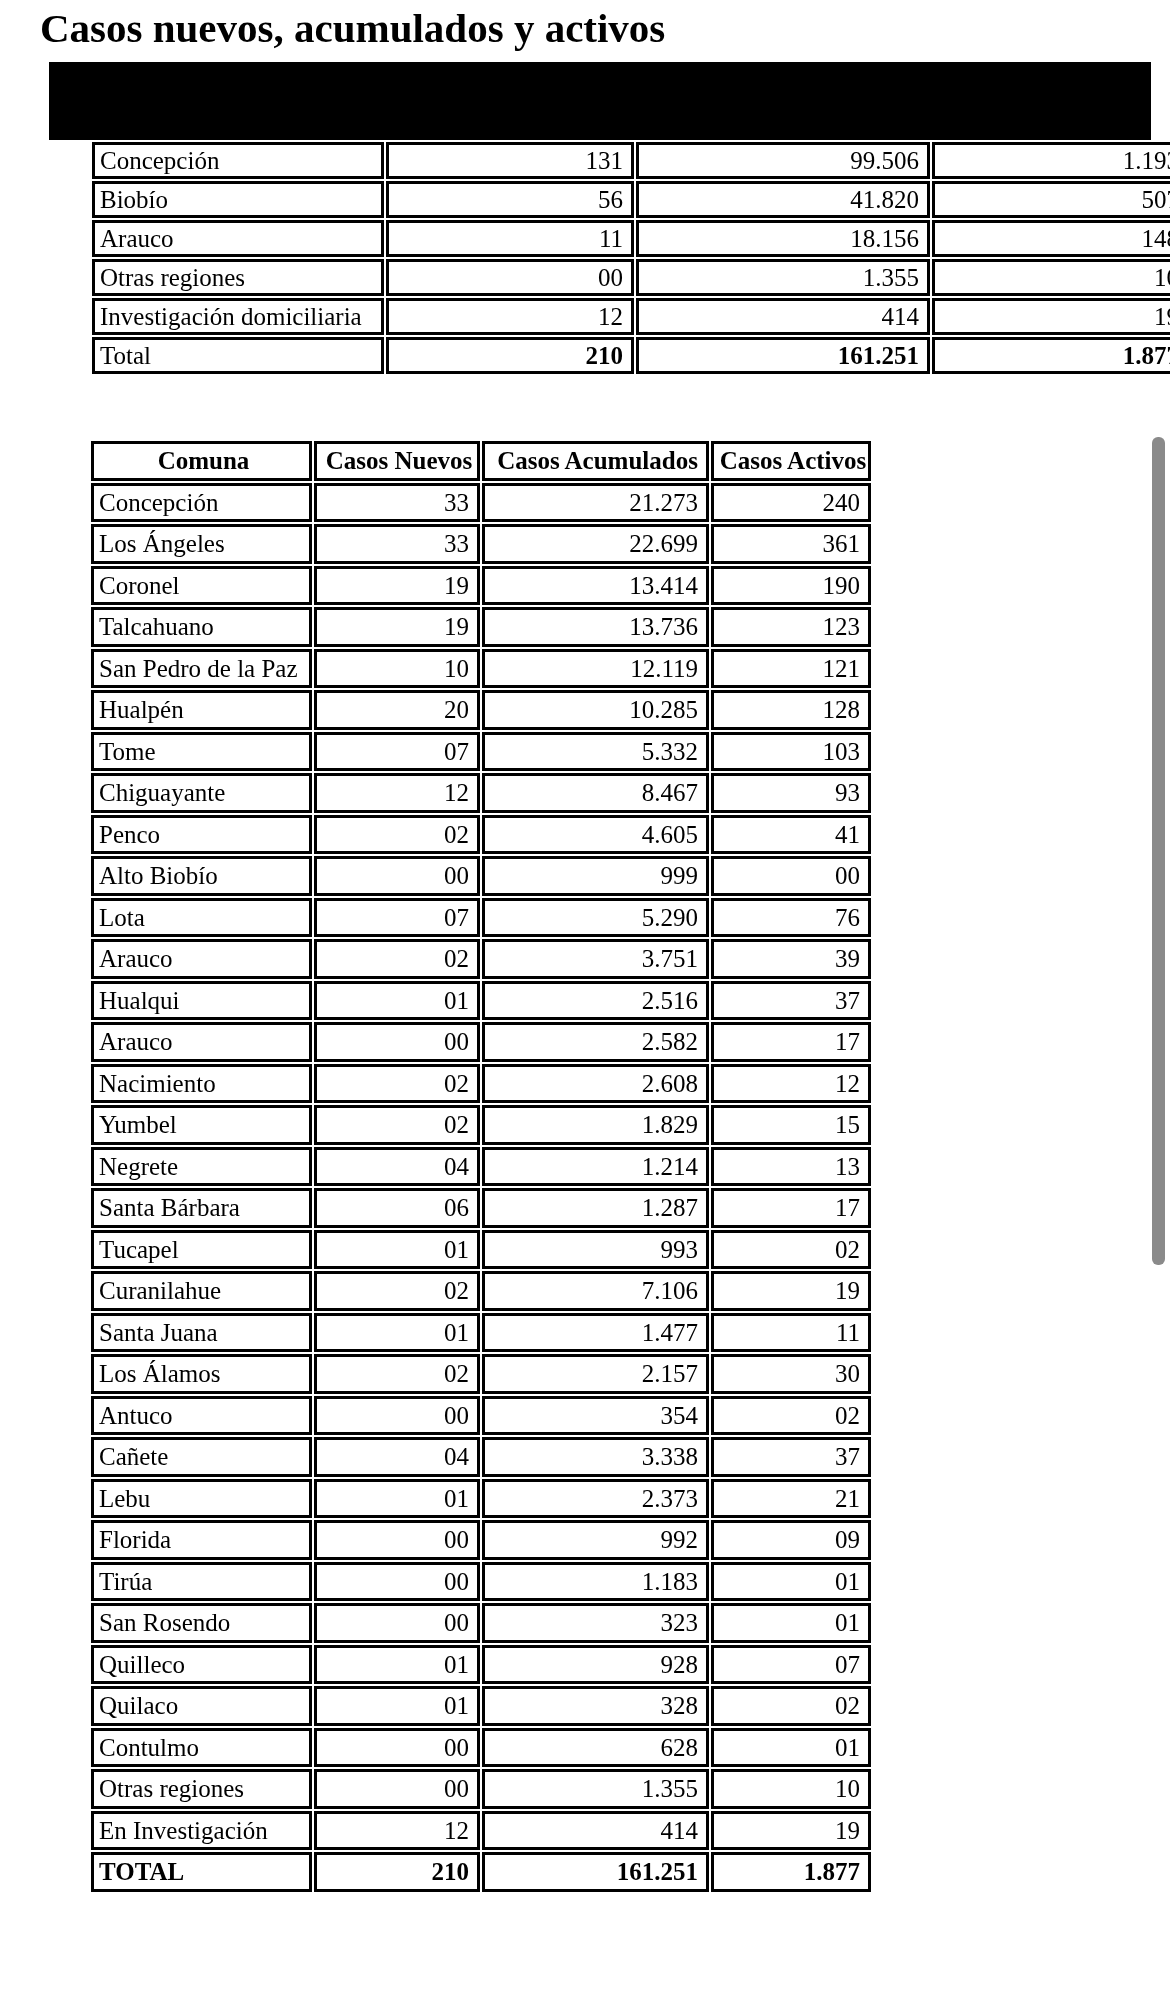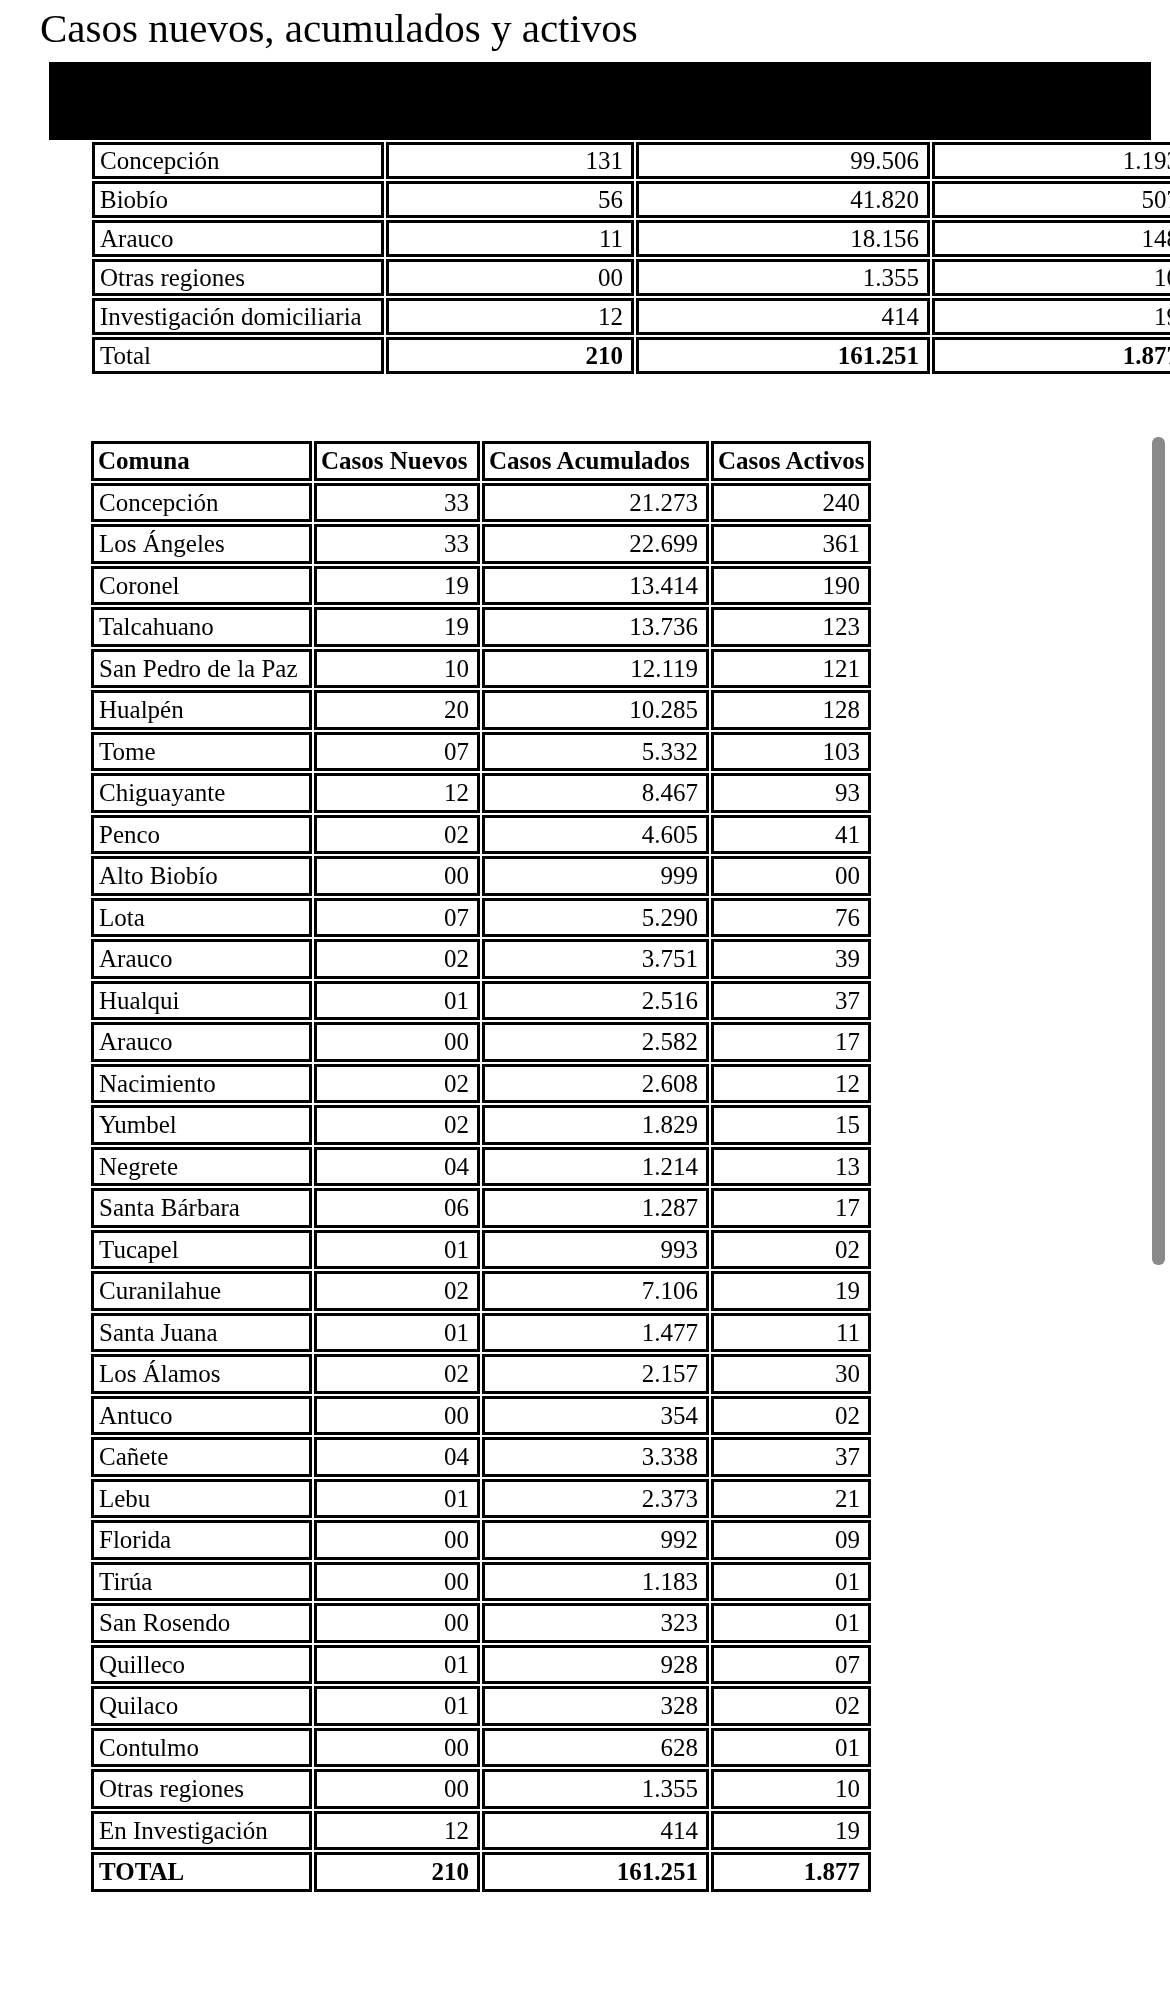--- a/index.html
+++ b/index.html
@@ -16,21 +16,21 @@
     font-family: "Liberation Serif", "DejaVu Serif", serif;
     color: #000000;
   }
   .title {
     position: absolute;
     left: 40px;
     top: 2px;
     margin: 0;
     font-size: 41px;
     line-height: 52px;
-    font-weight: 400;
+    font-weight: 700;
     white-space: nowrap;
   }
   .redacted-bar {
     position: absolute;
     left: 49px;
     top: 62px;
     width: 1102px;
     height: 78px;
     background: #000000;
   }
@@ -57,21 +57,21 @@
   table.tbl1 td { line-height: 27px; padding: 2px 0; }
   table.tbl2 {
     left: 48px;
     top: 439px;
     width: 784px;
   }
   table.tbl2 td, table.tbl2 th { line-height: 29.5px; padding: 2px 0; }
   .c0 { text-align: left; padding-left: 5px !important; }
   .c1, .c2, .c3 { text-align: right; padding-right: 8px !important; }
   th.c0, th.c1, th.c2, th.c3 {
-    text-align: left;
+    text-align: center;
     padding-left: 4px !important;
     padding-right: 0 !important;
     font-weight: 700 !important;
   }
   tr.total1 td.c1, tr.total1 td.c2, tr.total1 td.c3 { font-weight: 700; }
   tr.total2 td { font-weight: 700; }
   .scroll-thumb {
     position: absolute;
     left: 1152px;
     top: 437px;

